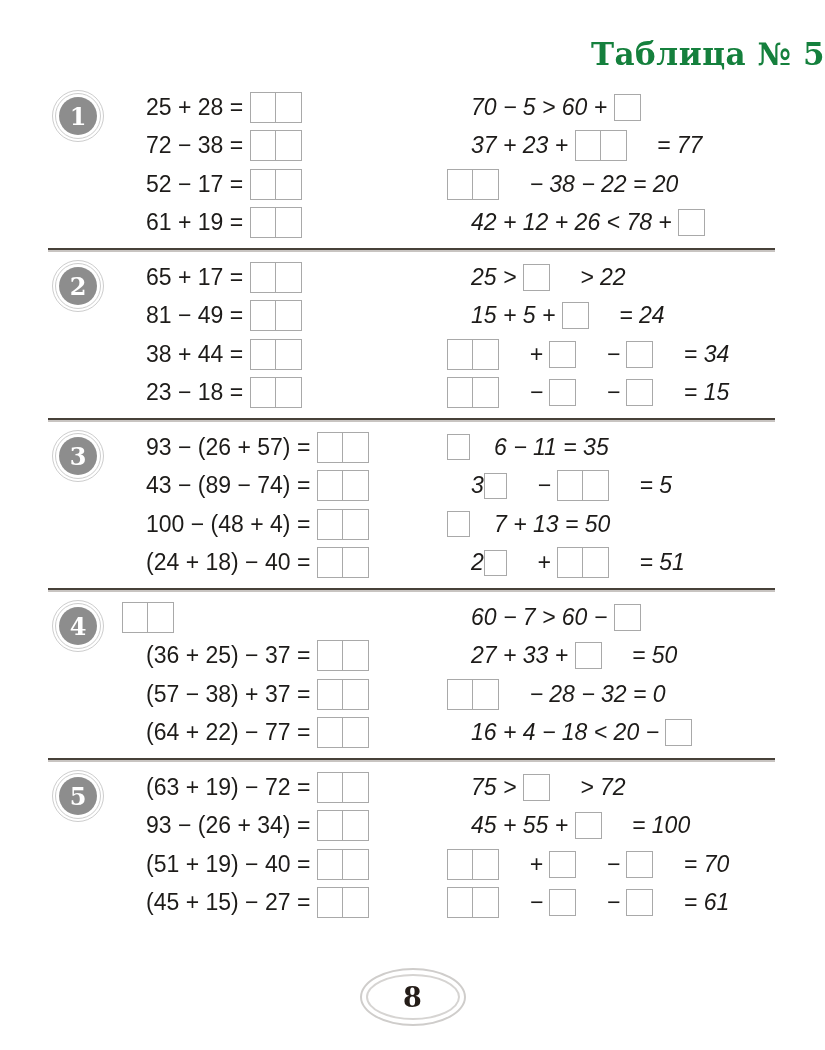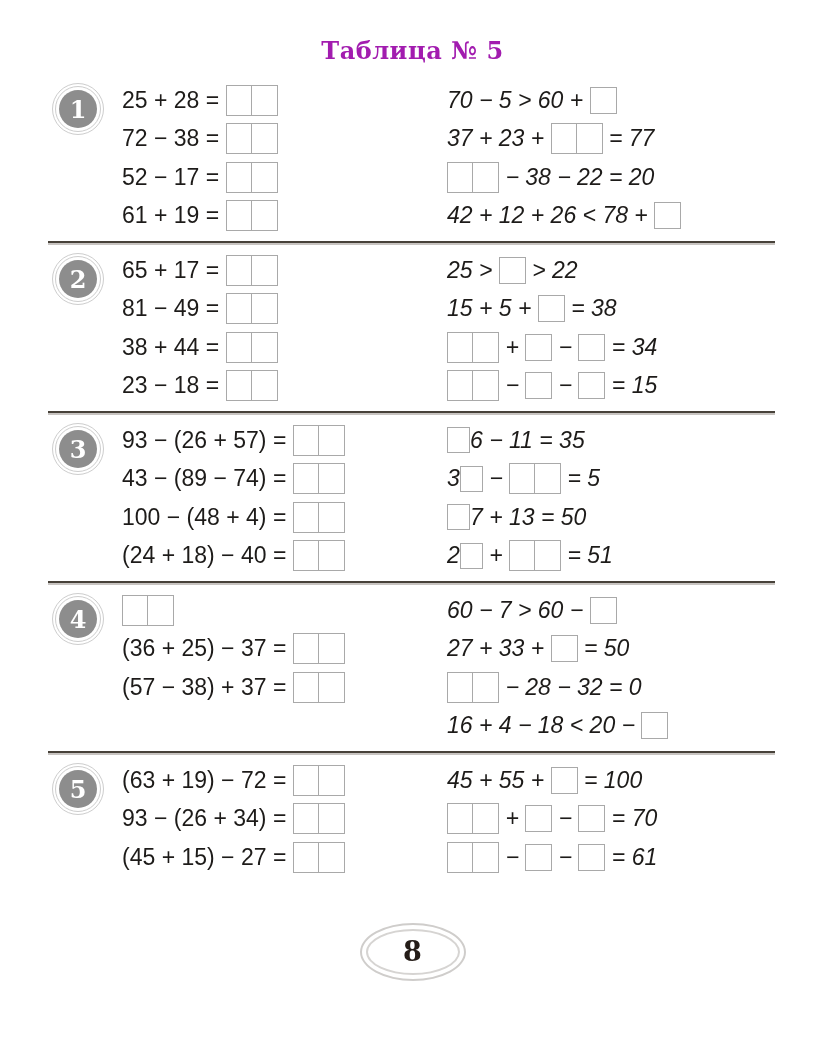--- a/index.html
+++ b/index.html
@@ -2,41 +2,41 @@
 <html><head>
 <meta charset="utf-8">
 <style>
   html,body { margin:0; padding:0; background:#ffffff; }
   .page {
     width:825px; height:1050px; background:#ffffff; position:relative;
     font-family:"Liberation Sans", sans-serif; color:#1d1b19; overflow:hidden;
     box-sizing:border-box;
   }
   .title {
-    text-align:center; padding-top:36px;
+    text-align:right; padding-top:36px;
     font-family:"DejaVu Serif", serif; font-weight:bold;
-    font-size:24px; color:#a21caf; letter-spacing:0.5px;
+    font-size:31px; color:#15803d; letter-spacing:0.5px;
   }
   .content { margin:8px 50px 0 48px; }
   .section { display:flex; padding:8px 0 6px; }
   .badge-col { width:74px; flex:none; }
   .badge {
     width:52px; height:52px; margin:2px 0 0 4px; border-radius:50%;
     border:4px double #cdcdcd; box-sizing:border-box;
     display:flex; align-items:center; justify-content:center;
   }
   .badge-inner {
     width:38px; height:38px; border-radius:50%; background:#8d8d8d; color:#ffffff;
     display:flex; align-items:center; justify-content:center;
     font-family:"DejaVu Serif", serif; font-weight:bold; font-size:24px;
   }
   .col-left { width:325px; flex:none; }
   .col-right { flex:1;font-style:italic; }
   .eq-row { height:38.5px; display:flex; align-items:center; font-size:23px; }
-  .eq-text { white-space:pre; }
+  .eq-text { white-space:pre;margin-left:24px; }
   .box-group { display:flex; }
   .box-group .cell {
     width:26px; height:31px; border:1px solid #a9a9a9; background:#ffffff;
     box-sizing:border-box;
   }
   .box-group .cell + .cell { border-left:none; }
   .box-group.single .cell { width:27px; height:27px; }
   .box-group.digit .cell { width:23px; height:26px; }
   .divider {
     height:2px; background:#474139;
@@ -172,21 +172,21 @@
             <div class="box-group single">
               <div class="cell"></div>
             </div>
             <span class="eq-text"> &gt; 22</span>
           </div>
           <div class="eq-row">
             <span class="eq-text">15 + 5 + </span>
             <div class="box-group single">
               <div class="cell"></div>
             </div>
-            <span class="eq-text"> = 38</span>
+            <span class="eq-text"> = 24</span>
           </div>
           <div class="eq-row">
             <div class="box-group">
               <div class="cell"></div>
               <div class="cell"></div>
             </div>
             <span class="eq-text"> + </span>
             <div class="box-group single">
               <div class="cell"></div>
             </div>
@@ -310,20 +310,27 @@
               <div class="cell"></div>
             </div>
           </div>
           <div class="eq-row">
             <span class="eq-text">(57 − 38) + 37 = </span>
             <div class="box-group">
               <div class="cell"></div>
               <div class="cell"></div>
             </div>
           </div>
+          <div class="eq-row">
+            <span class="eq-text">(64 + 22) − 77 = </span>
+            <div class="box-group">
+              <div class="cell"></div>
+              <div class="cell"></div>
+            </div>
+          </div>
         </div>
         <div class="col-right">
           <div class="eq-row">
             <span class="eq-text">60 − 7 &gt; 60 − </span>
             <div class="box-group single">
               <div class="cell"></div>
             </div>
           </div>
           <div class="eq-row">
             <span class="eq-text">27 + 33 + </span>
@@ -363,28 +370,42 @@
             </div>
           </div>
           <div class="eq-row">
             <span class="eq-text">93 − (26 + 34) = </span>
             <div class="box-group">
               <div class="cell"></div>
               <div class="cell"></div>
             </div>
           </div>
           <div class="eq-row">
+            <span class="eq-text">(51 + 19) − 40 = </span>
+            <div class="box-group">
+              <div class="cell"></div>
+              <div class="cell"></div>
+            </div>
+          </div>
+          <div class="eq-row">
             <span class="eq-text">(45 + 15) − 27 = </span>
             <div class="box-group">
               <div class="cell"></div>
               <div class="cell"></div>
             </div>
           </div>
         </div>
         <div class="col-right">
+          <div class="eq-row">
+            <span class="eq-text">75 &gt; </span>
+            <div class="box-group single">
+              <div class="cell"></div>
+            </div>
+            <span class="eq-text"> &gt; 72</span>
+          </div>
           <div class="eq-row">
             <span class="eq-text">45 + 55 + </span>
             <div class="box-group single">
               <div class="cell"></div>
             </div>
             <span class="eq-text"> = 100</span>
           </div>
           <div class="eq-row">
             <div class="box-group">
               <div class="cell"></div>

